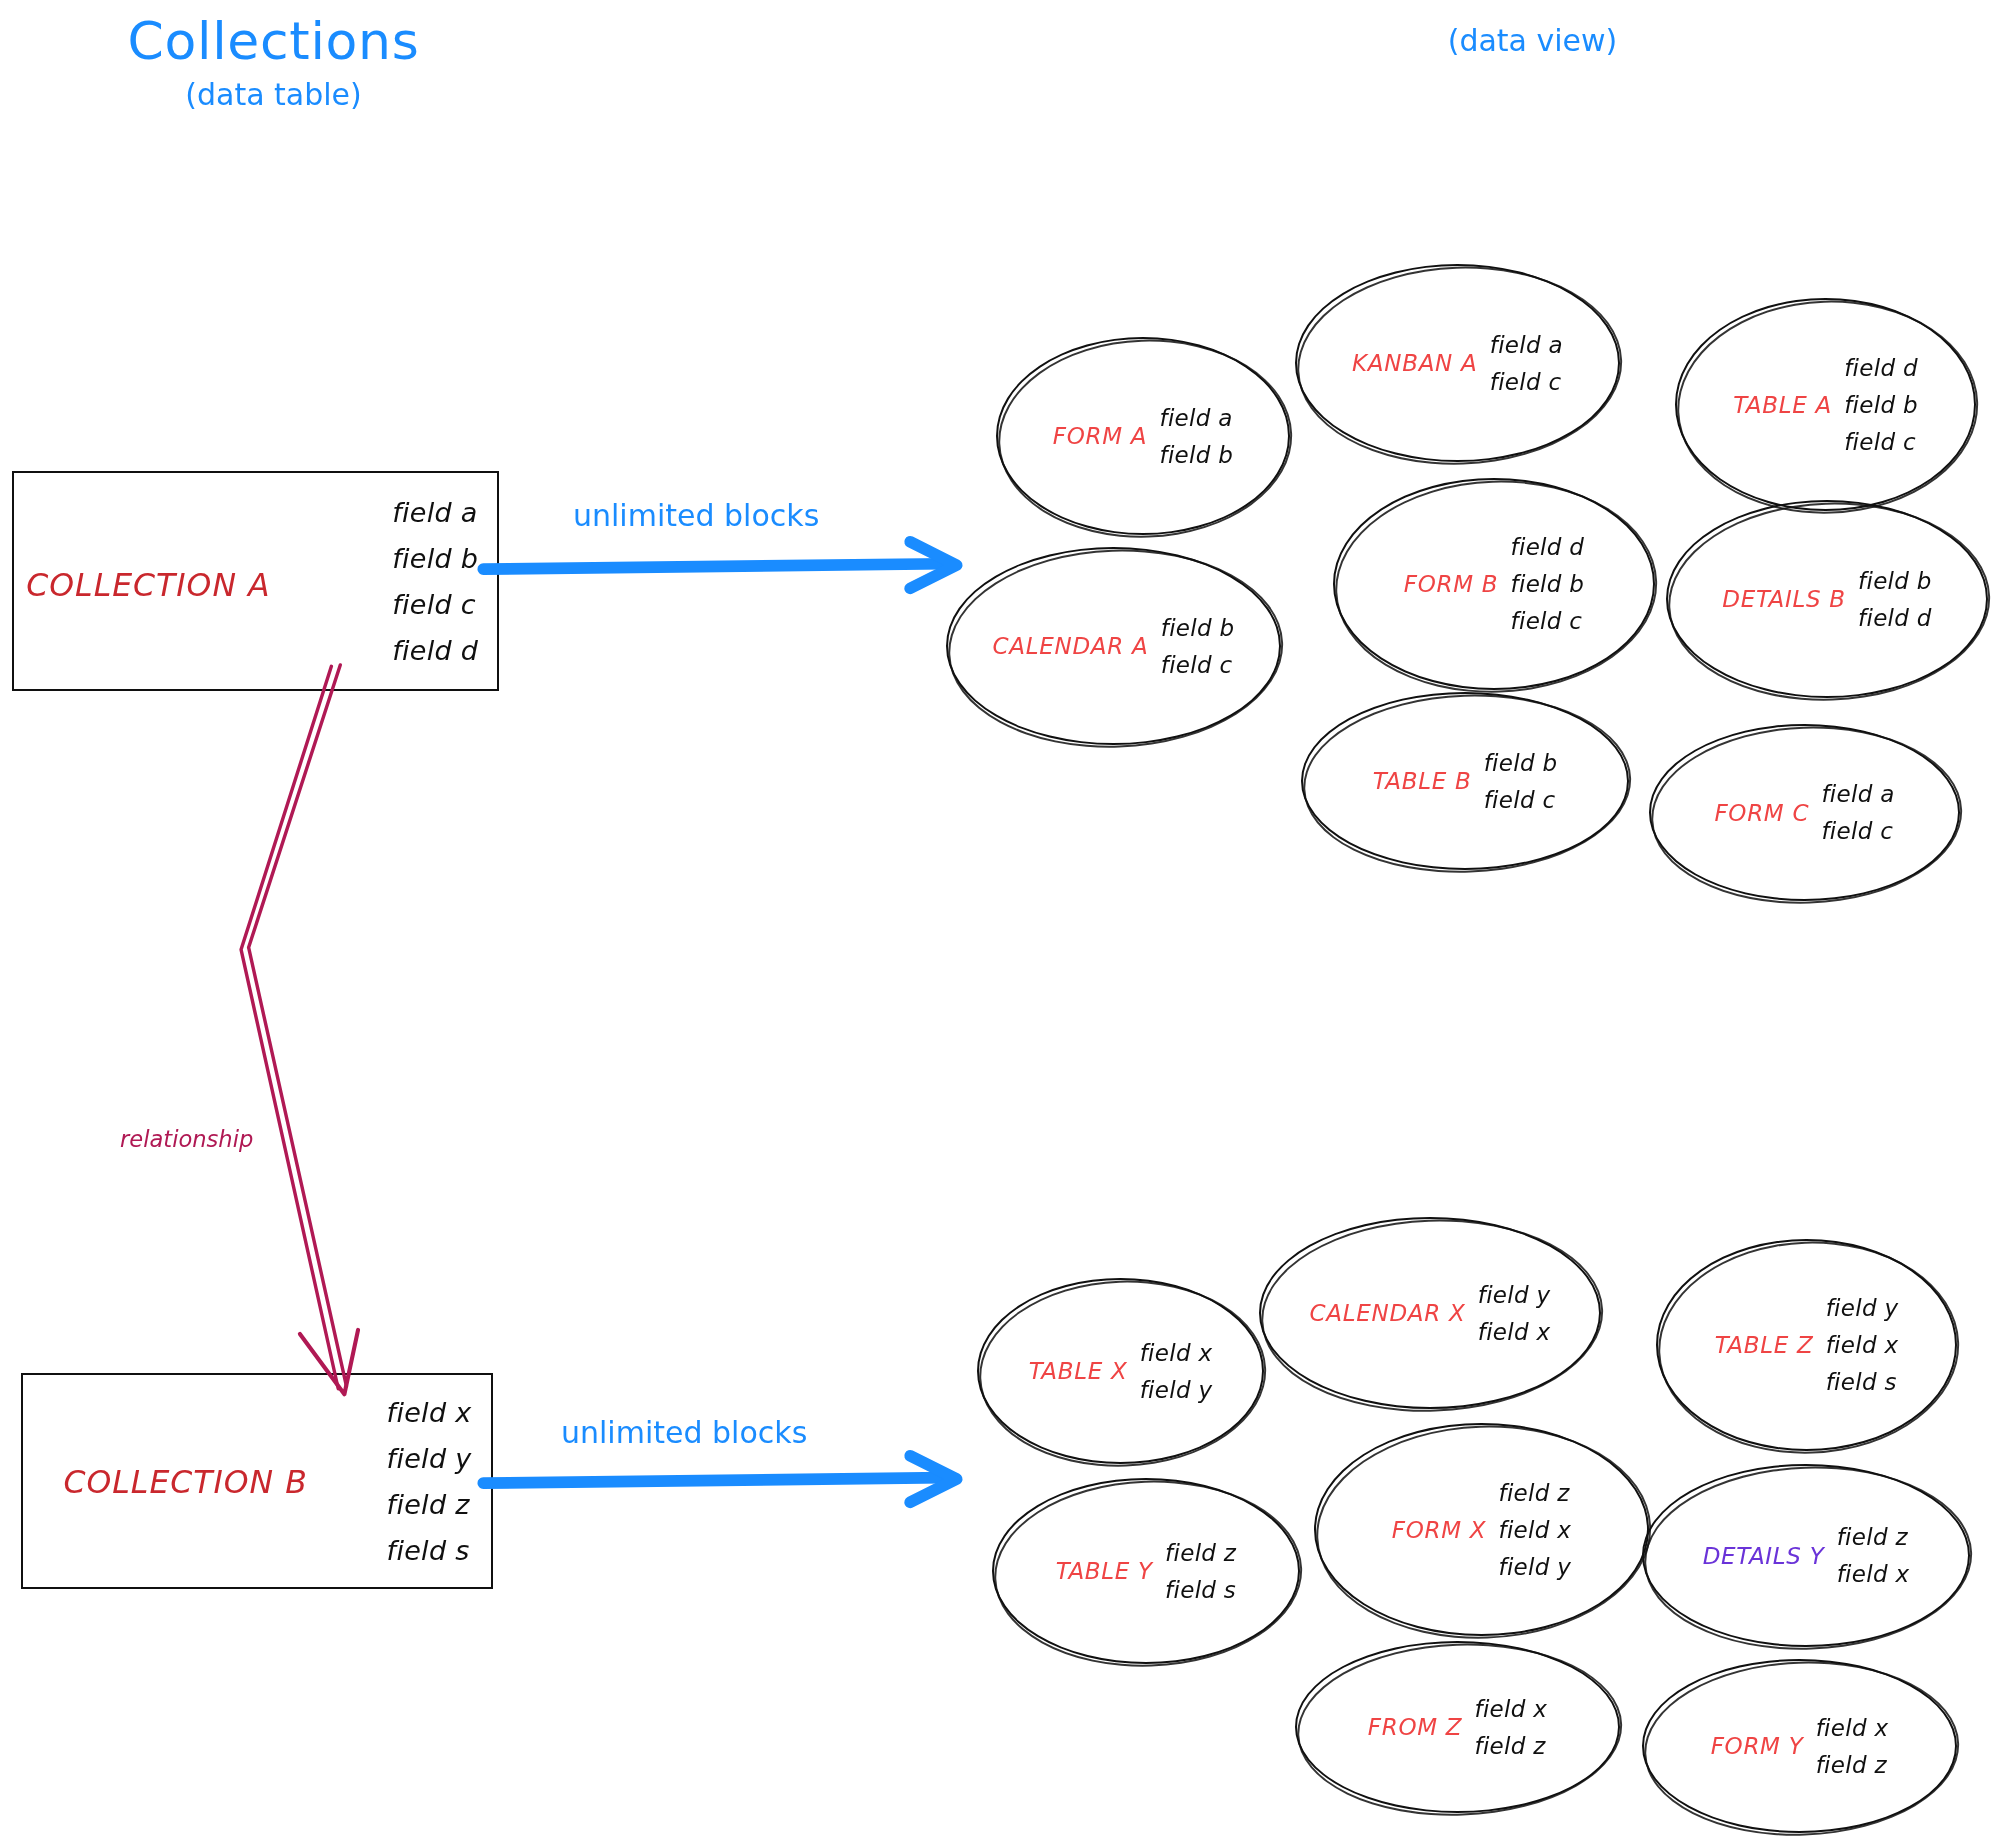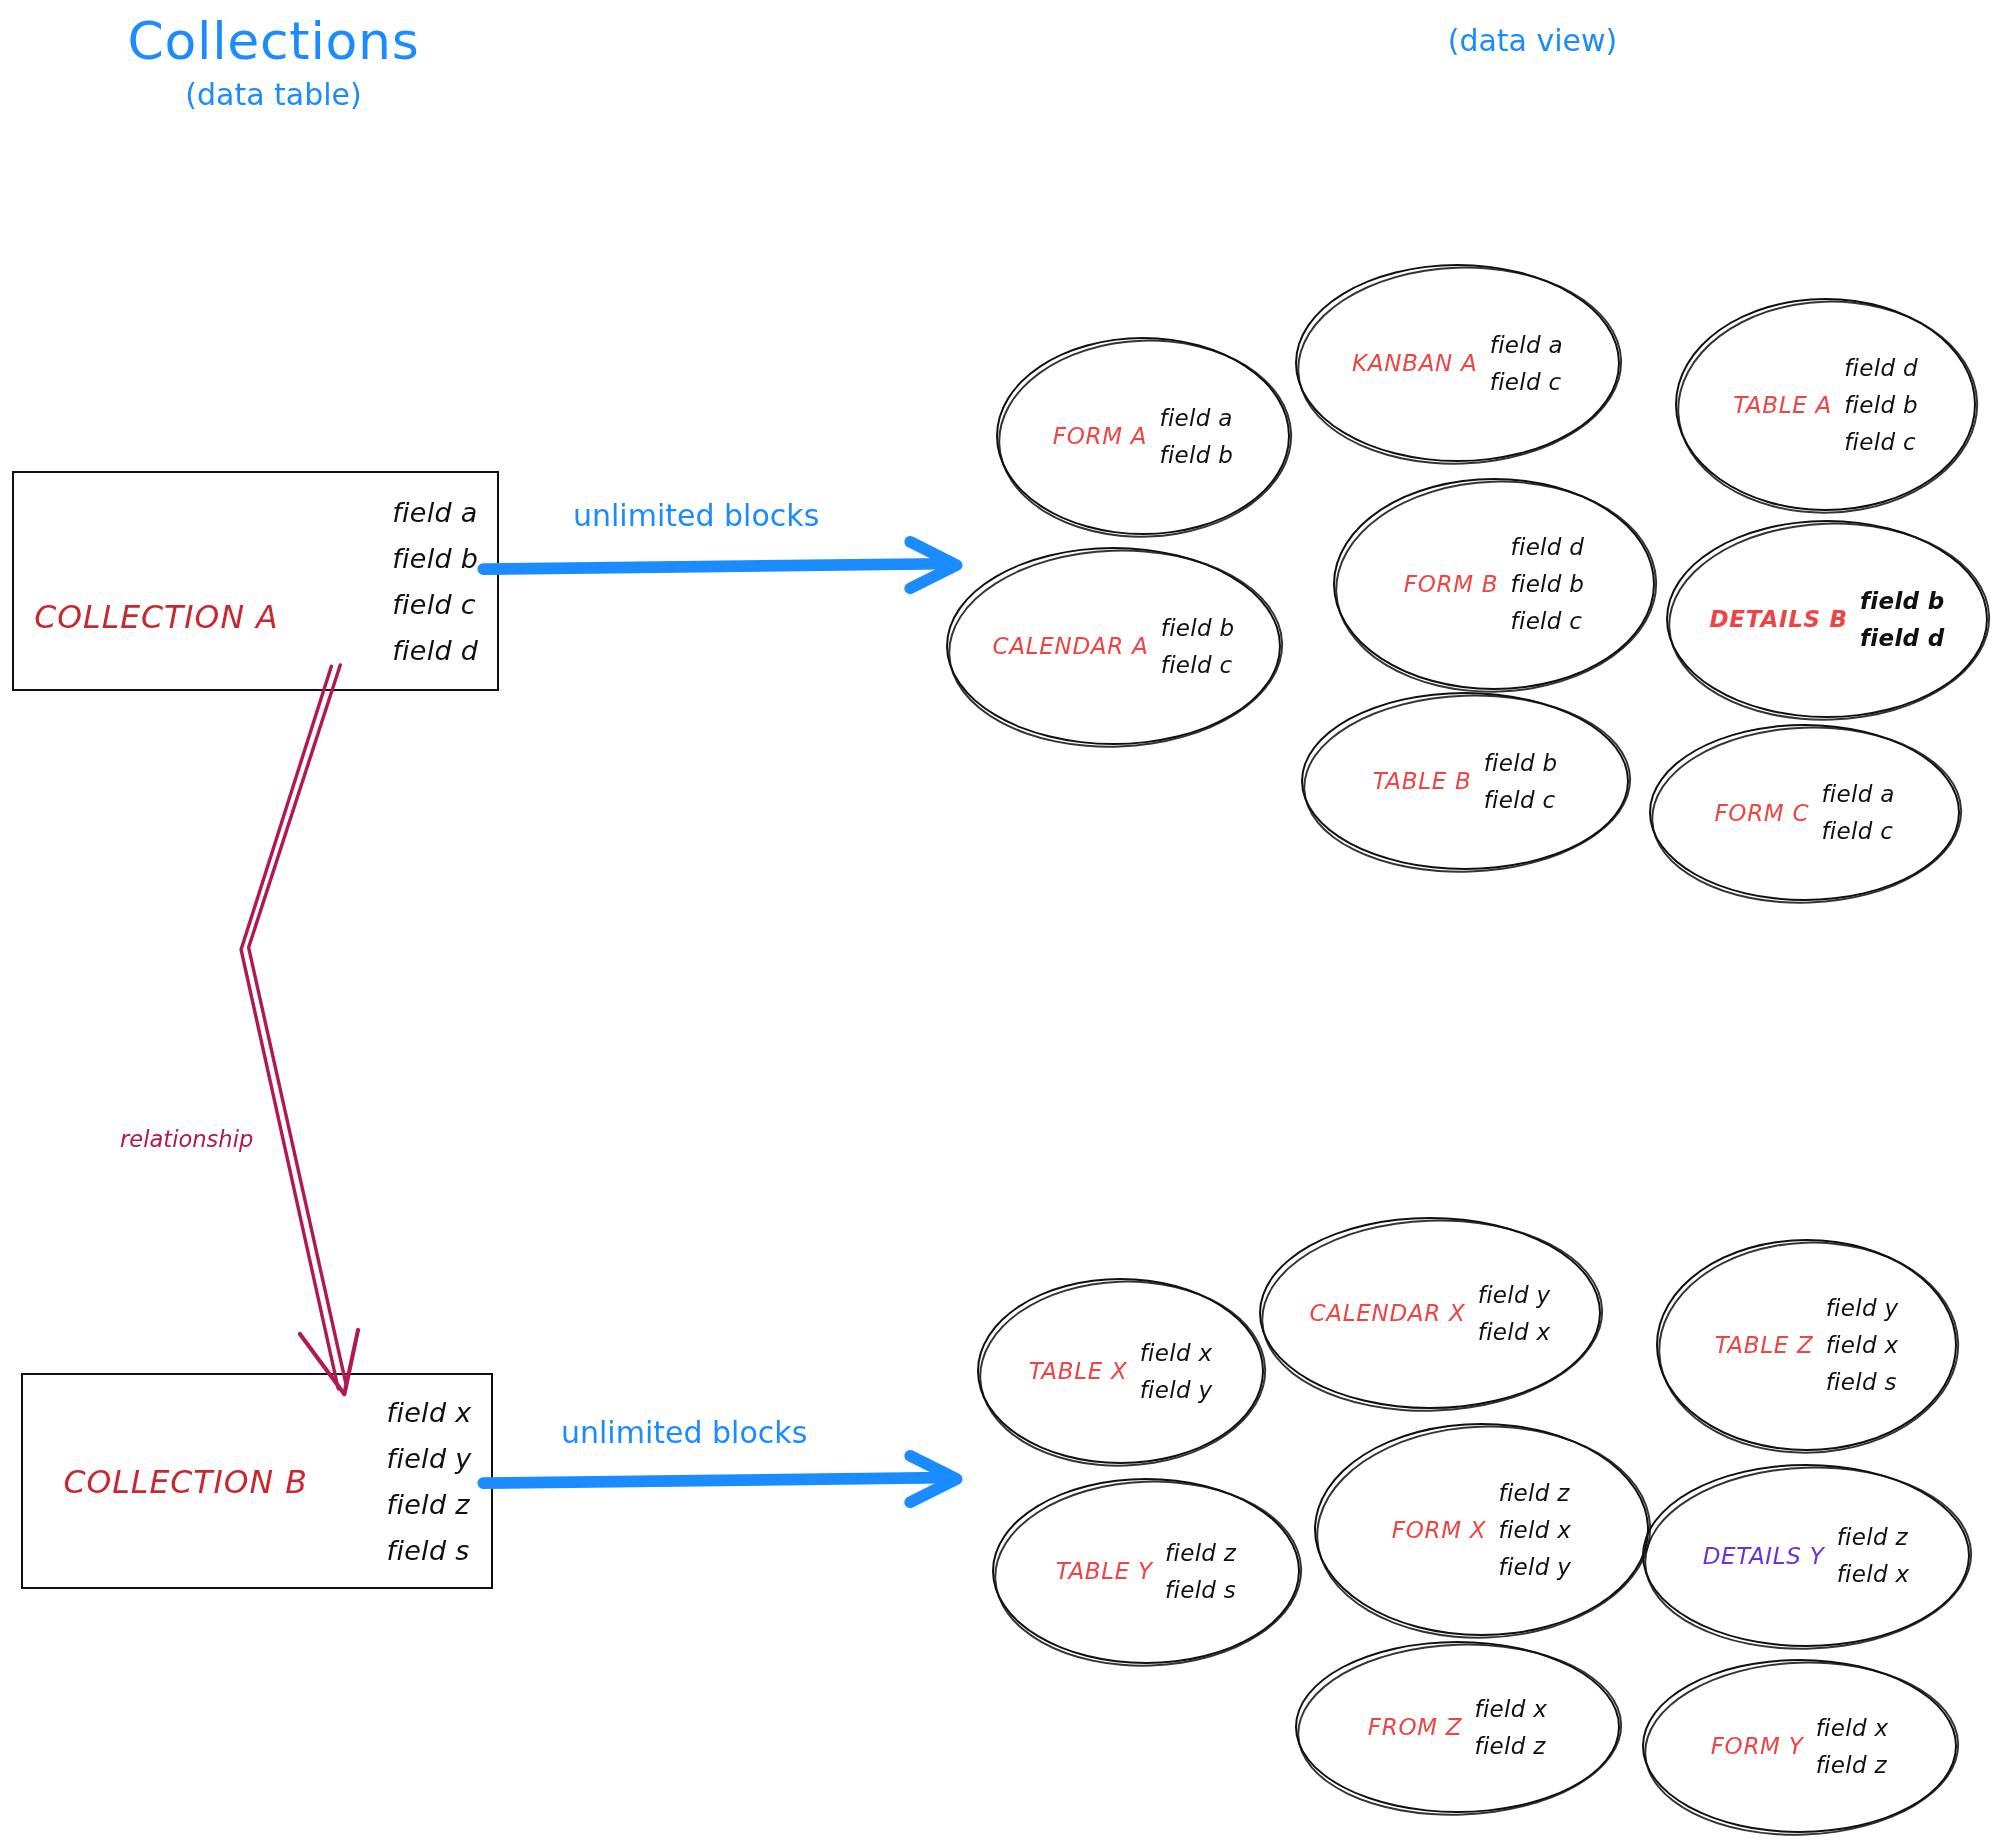--- a/index.html
+++ b/index.html
@@ -150,21 +150,21 @@
   <div class="col-head" style="left:68px; top:13.7px; width:411px;">
     <span class="big">Collections</span>
     <span class="sub">(data table)</span>
   </div>
 
   <div class="col-head" style="left:1327px; top:13.7px; width:411px;">
     <span class="sub">(data view)</span>
   </div>
 
   <div class="collection" style="left:12.3px; top:471px; width:487px; height:220px;">
-    <span class="cname" style="left:20px; top:94px;margin-top:32px;">COLLECTION A</span>
+    <span class="cname" style="left:12px; top:94px;">COLLECTION A</span>
     <div class="cfields">
       <span class="cfield">field a</span>
       <span class="cfield">field b</span>
       <span class="cfield">field c</span>
       <span class="cfield">field d</span>
     </div>
   </div>
 
   <div class="collection" style="left:20.5px; top:1373px; width:472px; height:216px;">
     <span class="cname" style="left:41px; top:89px;">COLLECTION B</span>
@@ -255,21 +255,21 @@
     <div class="inner">
       <span class="bname">FORM B</span>
       <div class="bfields">
         <span class="bfield">field d</span>
         <span class="bfield">field b</span>
         <span class="bfield">field c</span>
       </div>
     </div>
   </div>
 
-  <div class="block" style="left:1666px; top:520px; width:322px; height:198px;font-weight:bold;">
+  <div class="block" style="left:1666px; top:500px; width:322px; height:198px;">
     <span class="ell"></span>
     <span class="ell2"></span>
     <div class="inner">
       <span class="bname">DETAILS B</span>
       <div class="bfields">
         <span class="bfield">field b</span>
         <span class="bfield">field d</span>
       </div>
     </div>
   </div>

